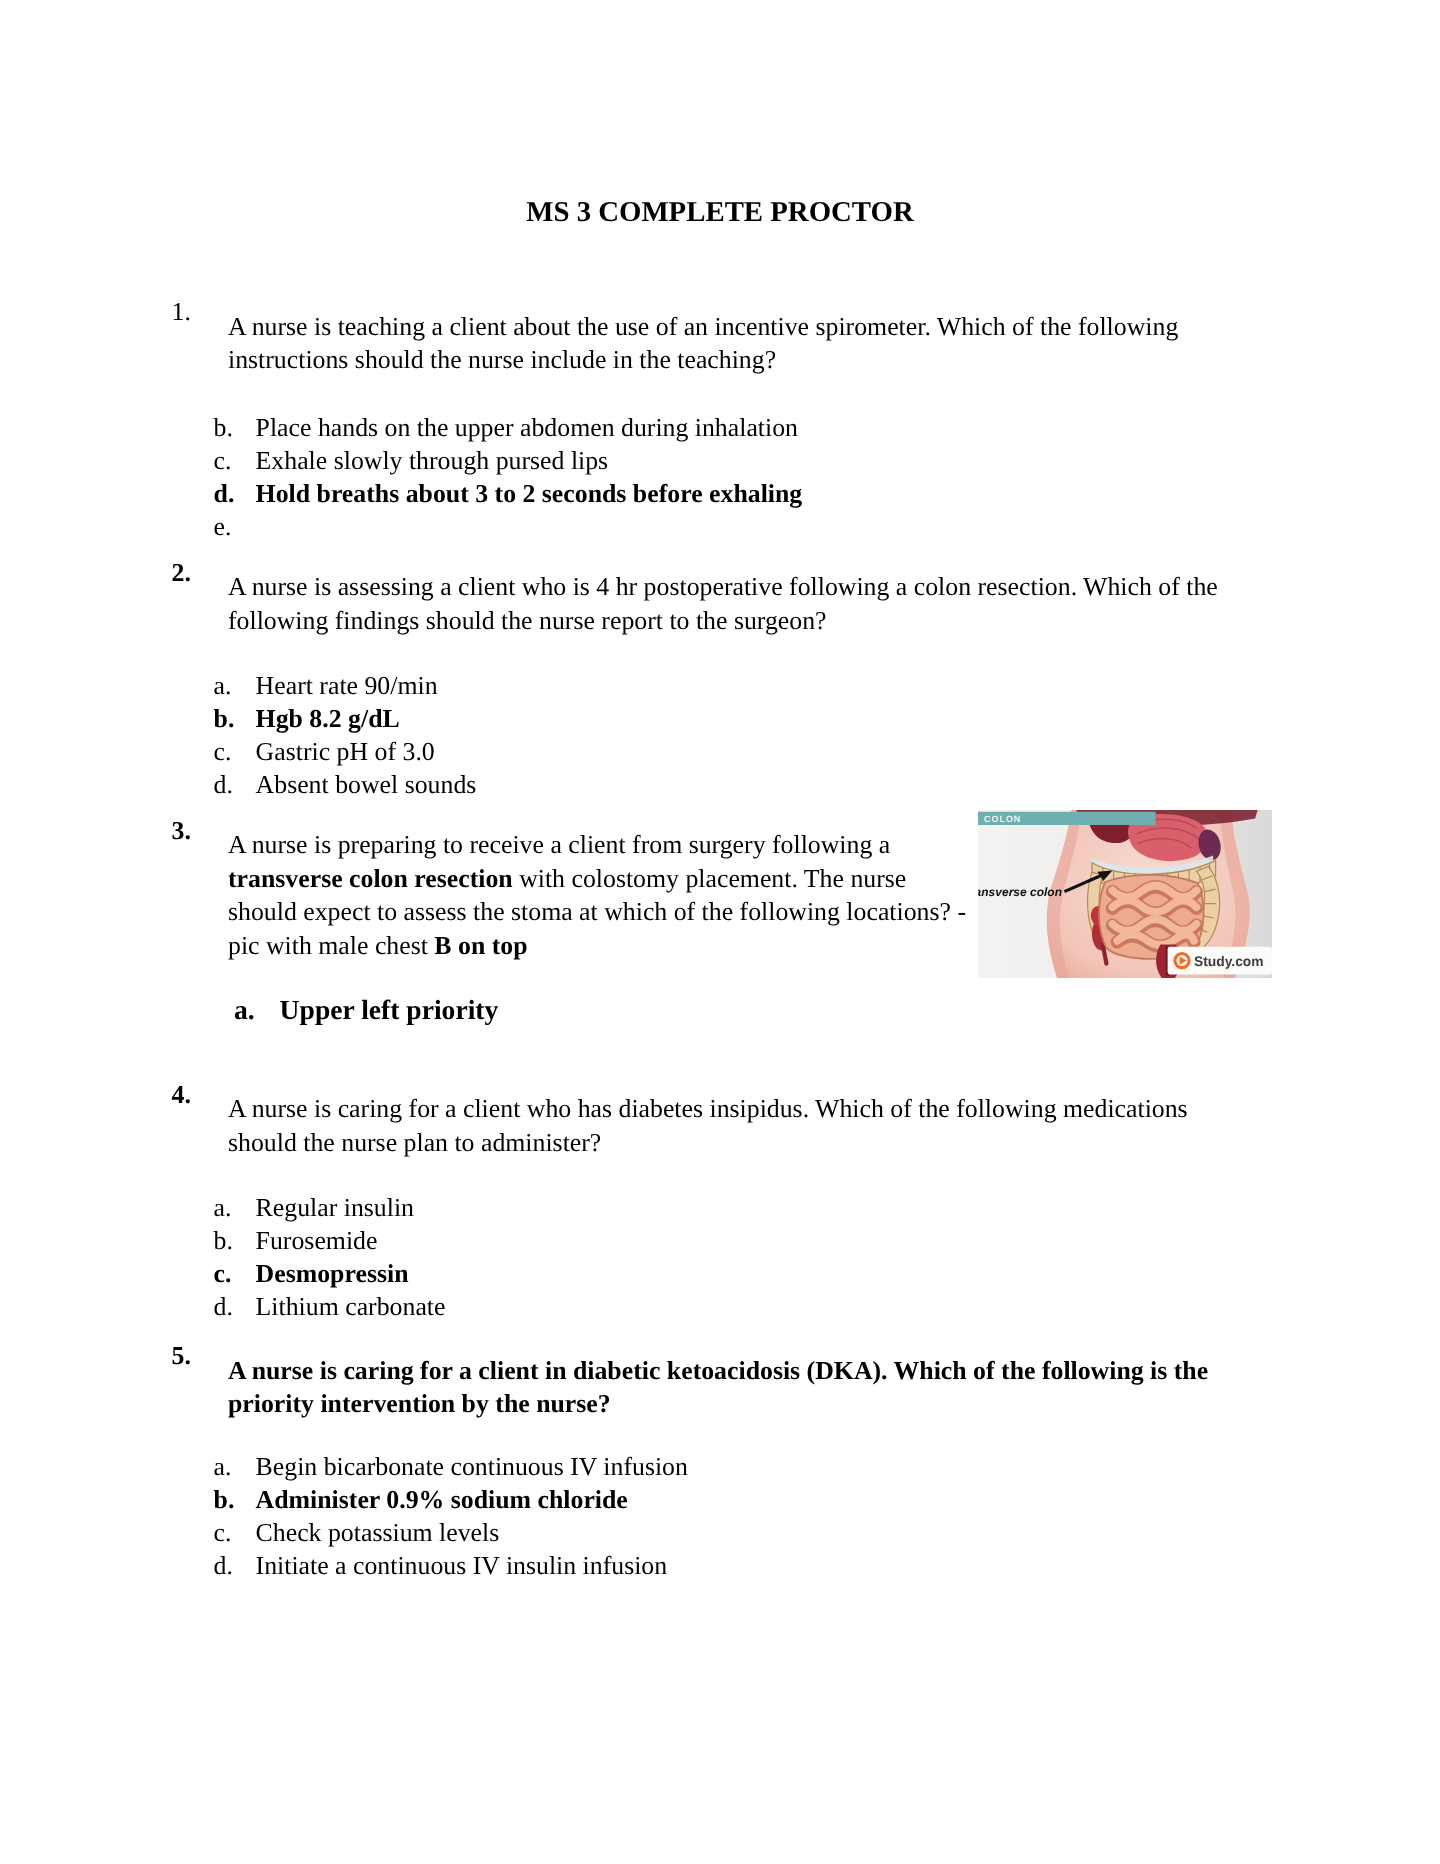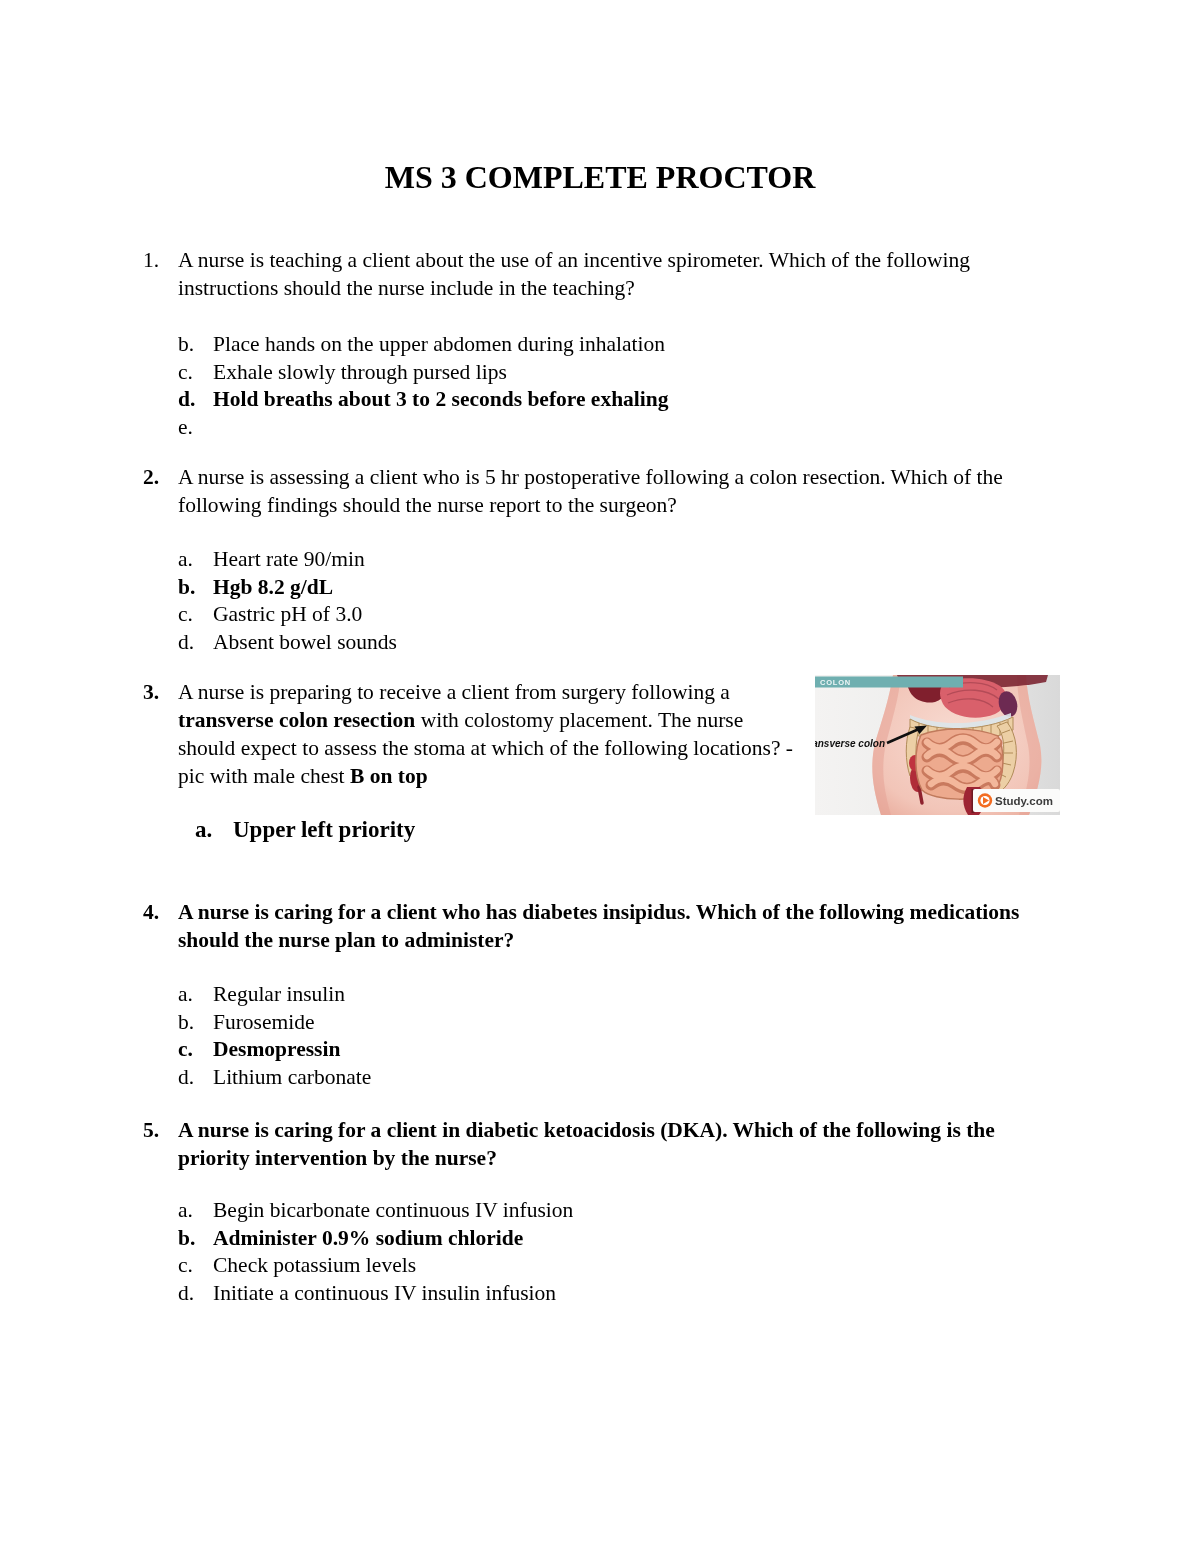--- a/index.html
+++ b/index.html
@@ -3,27 +3,27 @@
 <meta charset="utf-8">
 <style>
   html,body { margin:0; padding:0; background:#ffffff; }
   .page {
     position:relative; width:1200px; height:1553px; background:#ffffff;
     font-family:"Liberation Serif", serif; font-size:21.5px; color:#000;
     overflow:hidden;
   }
   .doc-title {
     position:absolute; top:163px; left:0; width:100%; margin:0;
-    text-align:center; font-size:32px; font-weight:bold; line-height:28px;
+    text-align:center; font-size:24px; font-weight:bold; line-height:28px;
   }
   .q { position:absolute; left:143px; }
   .qnum { position:absolute; left:0; top:0; line-height:28px; }
   .qnum.bold { font-weight:bold; }
   .qbody { margin-left:35px; }
-  .stem { margin:0; line-height:28px; white-space:pre-wrap; }
+  .stem { margin:12px; line-height:28px; white-space:pre-wrap; }
   .stem .b { font-weight:bold; }
   .options { line-height:27.5px; }
   .opt { display:flex; }
   .opt .letter { flex:none; width:35px; }
   .opt.bold { font-weight:bold; }
   .opt-indent { margin-left:17px; font-size:23px; line-height:28px; }
   .opt-indent .letter { width:38px; }
   .figure {
     position:absolute; left:815px; top:675px; width:245px; height:140px; margin:0;
   }
@@ -56,21 +56,21 @@
         <div class="opt">
             <span class="letter">e.</span>
           </div>
       </div>
     </div>
   </section>
 
   <section class="q" style="top:463px; width:920px;">
     <span class="qnum bold">2.</span>
     <div class="qbody">
-      <p class="stem" style="max-width:885px;"><span>A nurse is assessing a client who is 5 hr postoperative following a colon resection. Which of the following findings should the nurse report to the surgeon?</span></p>
+      <p class="stem" style="max-width:885px;"><span>A nurse is assessing a client who is 4 hr postoperative following a colon resection. Which of the following findings should the nurse report to the surgeon?</span></p>
       <div class="options" style="margin-top:27px;">
         <div class="opt">
             <span class="letter">a.</span>
             <span>Heart rate 90/min</span>
           </div>
         <div class="opt bold">
             <span class="letter">b.</span>
             <span>Hgb 8.2 g/dL</span>
           </div>
         <div class="opt">
@@ -94,21 +94,21 @@
             <span class="letter">a.</span>
             <span>Upper left priority</span>
           </div>
       </div>
     </div>
   </section>
 
   <section class="q" style="top:898px; width:920px;">
     <span class="qnum bold">4.</span>
     <div class="qbody">
-      <p class="stem" style="max-width:885px;font-weight:bold;"><span>A nurse is caring for a client who has diabetes insipidus. Which of the following medications should the nurse plan to administer?</span></p>
+      <p class="stem" style="max-width:885px;"><span>A nurse is caring for a client who has diabetes insipidus. Which of the following medications should the nurse plan to administer?</span></p>
       <div class="options" style="margin-top:27px;">
         <div class="opt">
             <span class="letter">a.</span>
             <span>Regular insulin</span>
           </div>
         <div class="opt">
             <span class="letter">b.</span>
             <span>Furosemide</span>
           </div>
         <div class="opt bold">

